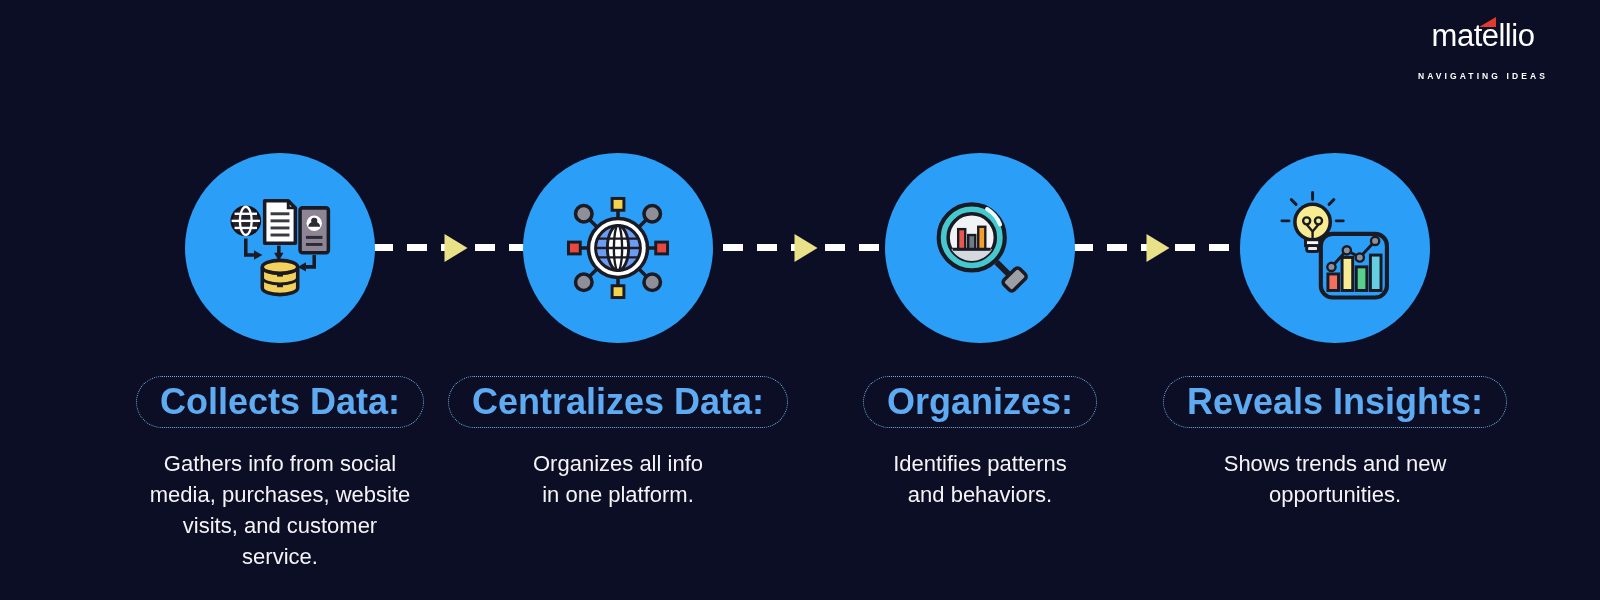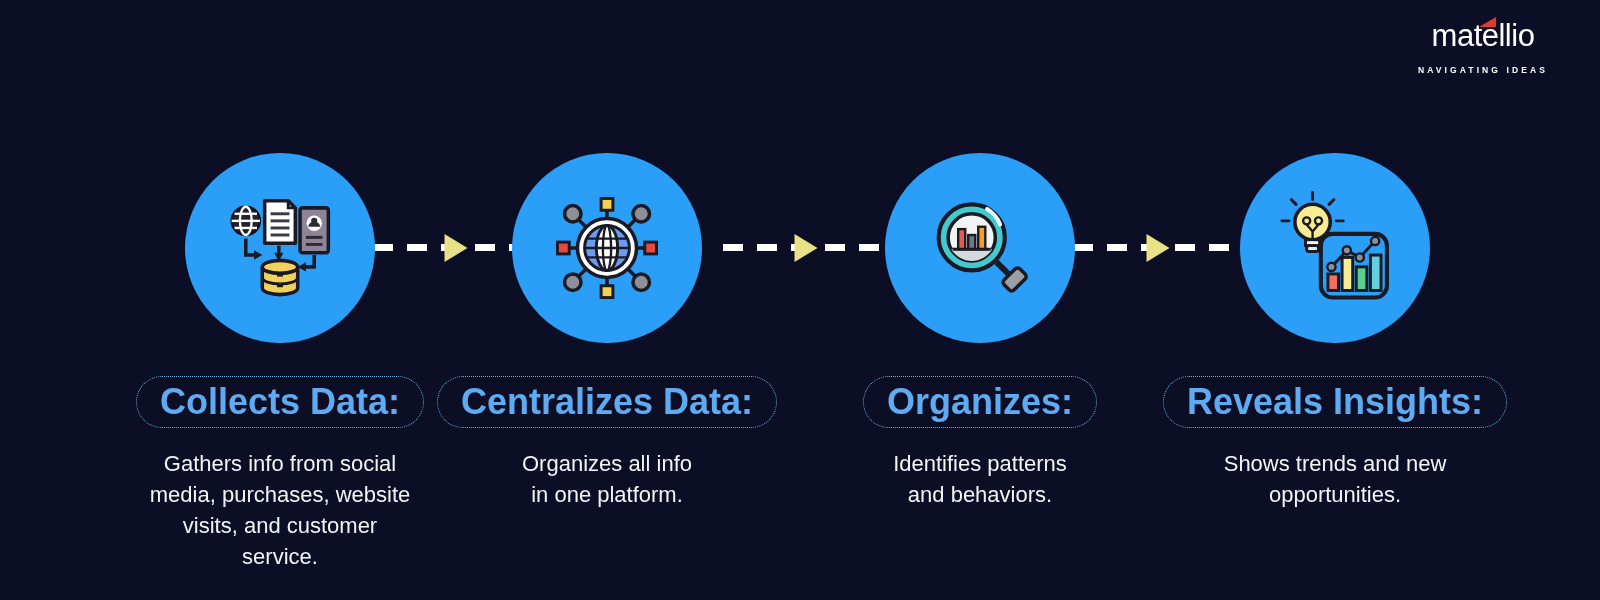--- a/index.html
+++ b/index.html
@@ -21,21 +21,21 @@
   
   .logo { position: absolute; top: 20px; right: 52px; text-align: center; }
   .logo-word {
     position: relative; display: inline-block;
     color: #ffffff; font-size: 31px; font-weight: normal;
     letter-spacing: -0.5px; line-height: 1;
   }
   .logo-flag { position: absolute; left: 47px; top: -3px; width: 18px; height: 10px; }
   .logo-tagline {
     color: #ffffff; font-size: 8.5px; font-weight: bold;
-    letter-spacing: 3.1px; margin-top: 14px; white-space: nowrap;
+    letter-spacing: 3.1px; margin-top: 20px; white-space: nowrap;
   }
 
   
   .connector {
     position: absolute; top: 244px; height: 7px; z-index: 1;
     background: repeating-linear-gradient(90deg,
       var(--dash, #ffffff) 0 20px, transparent 20px 34px);
   }
   .arrow {
     position: absolute; left: 50%; top: 50%; transform: translate(-50%, -50%);
@@ -60,21 +60,21 @@
     border: 1.6px dotted var(--pill-border, #6fb3dc); border-radius: 28px;
     padding: 0 23px; display: flex; align-items: center; justify-content: center;
     color: var(--label, #5fabf2); font-size: 36px; font-weight: bold;
     white-space: nowrap;
   }
   .desc {
     margin-top: 20px; color: var(--text, #f4f4f6);
     font-size: 22px; line-height: 31px; text-align: center;
     white-space: pre-line;
   }
-  .step-1 { left: 100px; } .step-2 { left: 427px; justify-content: space-between; }
+  .step-1 { left: 100px; } .step-2 { left: 438px; justify-content: space-between; }
   .step-3 { left: 800px; } .step-4 { left: 1155px; }
   .conn-1 { left: 373px; width: 165px; }
   .conn-2 { left: 723px; width: 165px; }
   .conn-3 { left: 1073px; width: 170px; }
 </style>
 </head>
 <body>
 
 <div class="canvas">
 

